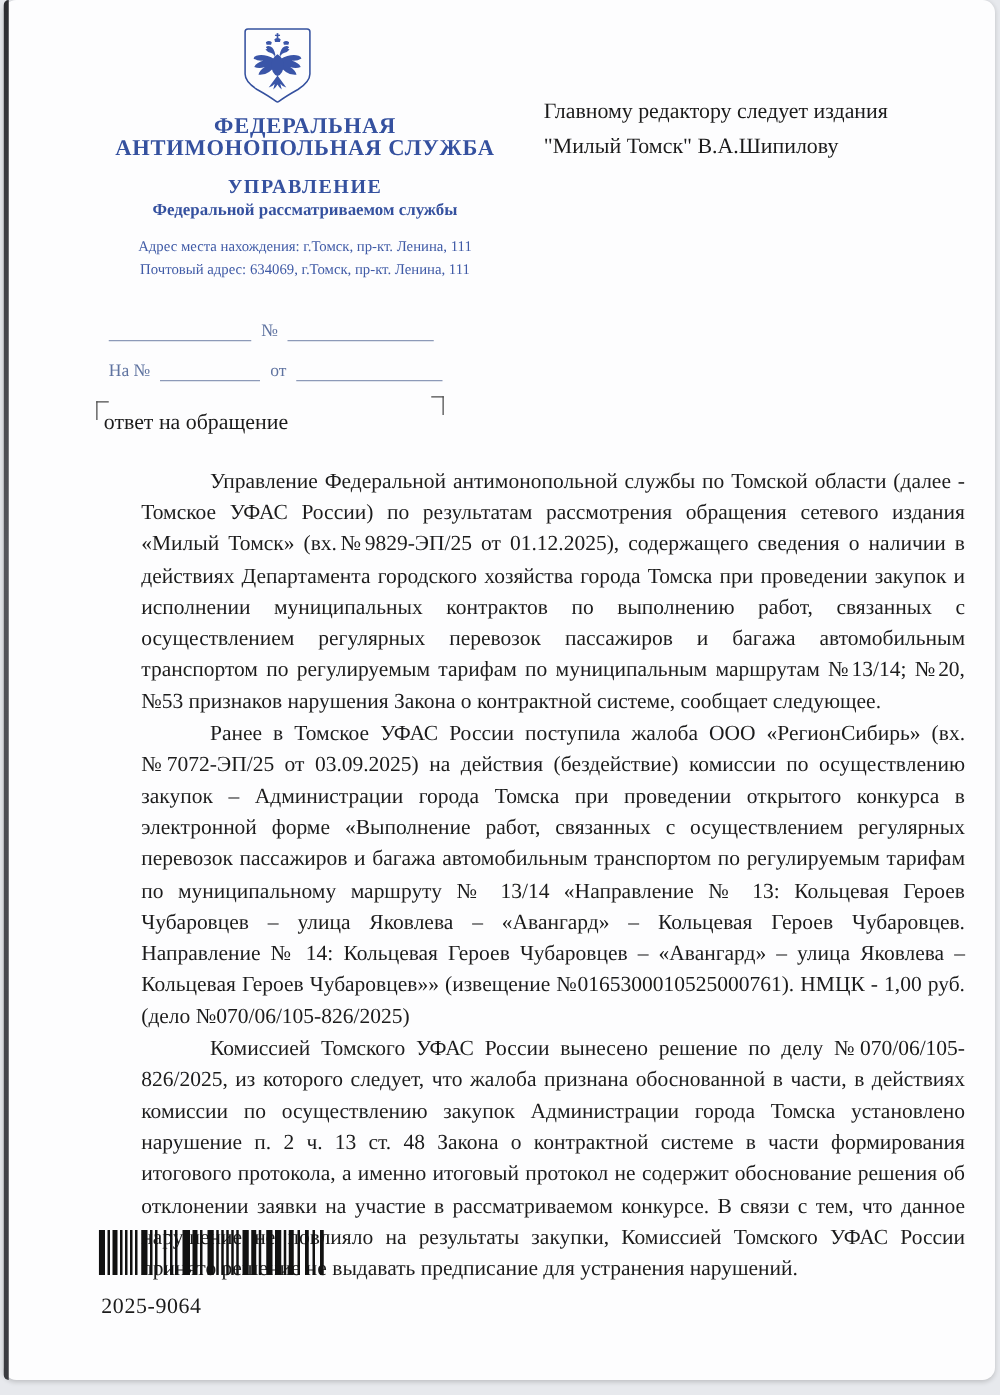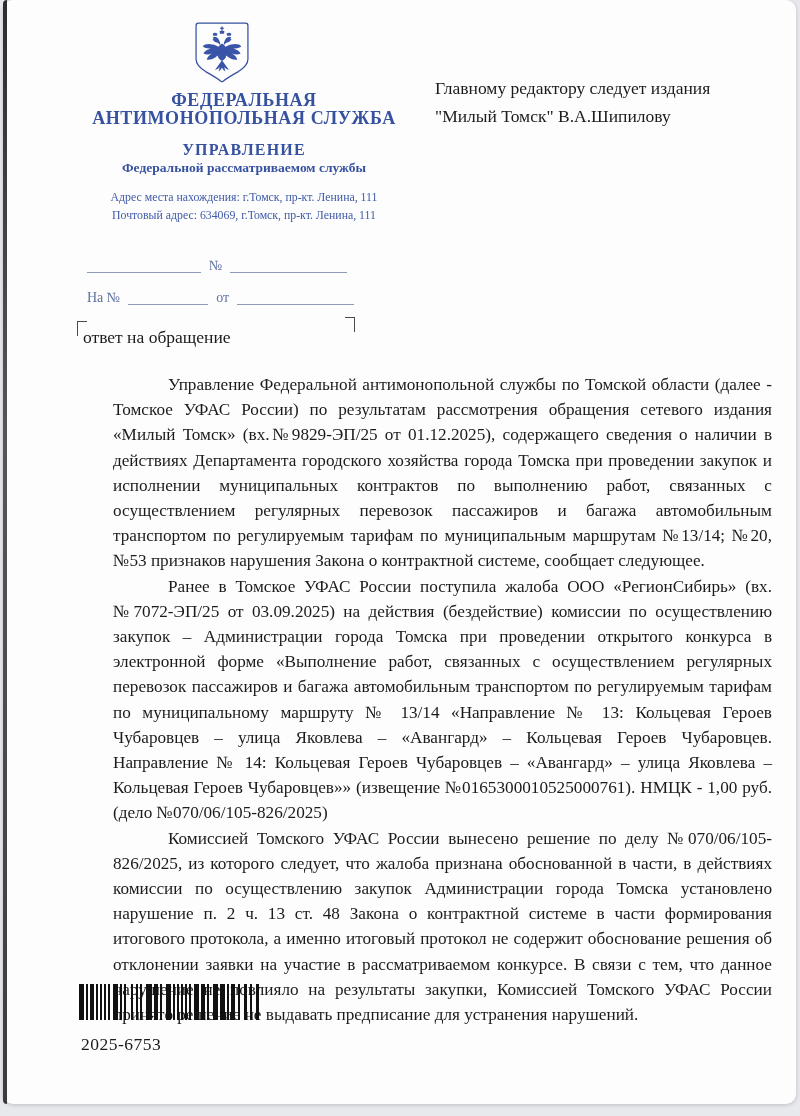--- a/index.html
+++ b/index.html
@@ -150,17 +150,17 @@
       <rect x="141" y="0" width="5" height="36"></rect>
         <rect x="148" y="0" width="2" height="36"></rect>
       <rect x="152" y="0" width="4" height="36"></rect>
         <rect x="159" y="0" width="2" height="36"></rect>
       <rect x="165" y="0" width="3" height="36"></rect>
         <rect x="171" y="0" width="2" height="36"></rect>
       <rect x="177" y="0" width="3" height="36"></rect>
     </g>
   </svg>
 
-  <div class="doc-number">2025-6753</div>
+  <div class="doc-number">2025-9064</div>
 
 </div>
 
 <div class="scan-edge"></div>
 
 </body></html>

